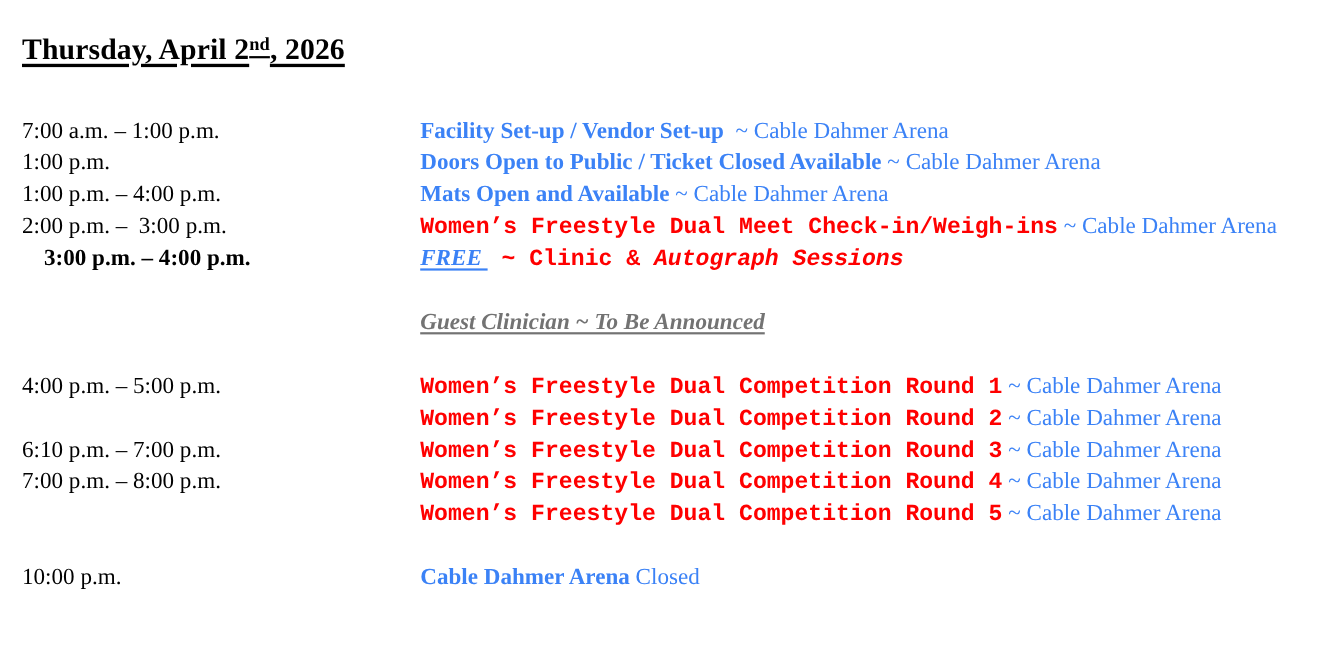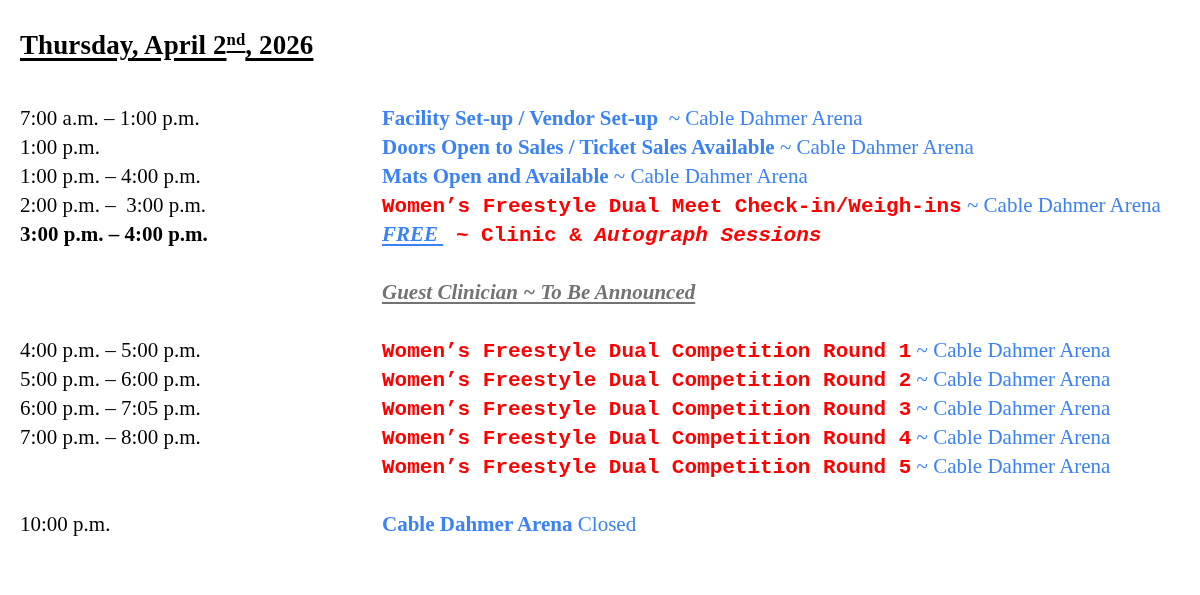--- a/index.html
+++ b/index.html
@@ -65,20 +65,21 @@
   .time {
     position: absolute;
     left: 20px;
     top: 0;
     font-size: 21px;
     line-height: 29px;
     white-space: pre;
   }
   .time.bold {
     font-weight: bold;
+    margin-left: 20px;
   }
   .event {
     position: absolute;
     left: 382px;
     top: 0;
     font-size: 21px;
     line-height: 29px;
     white-space: pre;
   }
 
@@ -103,21 +104,21 @@
 
   <div class="schedule">
 
     <div class="row">
       <span class="time">7:00 a.m. – 1:00 p.m.</span>
       <span class="event"><span class="b blk">Facility Set-up / Vendor Set-up </span><span class="tilde blk"> ~ </span><span class="n blk">Cable Dahmer Arena</span></span>
     </div>
 
     <div class="row">
       <span class="time">1:00 p.m.</span>
-      <span class="event"><span class="b blk">Doors Open to Sales / Ticket Sales Available</span><span class="tilde blk"> ~ </span><span class="n blk">Cable Dahmer Arena</span></span>
+      <span class="event"><span class="b blk">Doors Open to Public / Ticket Closed Available</span><span class="tilde blk"> ~ </span><span class="n blk">Cable Dahmer Arena</span></span>
     </div>
 
     <div class="row">
       <span class="time">1:00 p.m. – 4:00 p.m.</span>
       <span class="event"><span class="b blk">Mats Open and Available</span><span class="tilde blk"> ~ </span><span class="n blk">Cable Dahmer Arena</span></span>
     </div>
 
     <div class="row">
       <span class="time">2:00 p.m. –  3:00 p.m.</span>
       <span class="event"><span class="b red">Women’s Freestyle Dual Meet Check-in/Weigh-ins</span><span class="tilde blk"> ~ </span><span class="n blk">Cable Dahmer Arena</span></span>
@@ -135,26 +136,25 @@
     </div>
 
     <div class="row spacer"></div>
 
     <div class="row">
       <span class="time">4:00 p.m. – 5:00 p.m.</span>
       <span class="event"><span class="b red">Women’s Freestyle Dual Competition Round 1</span><span class="tilde blk"> ~ </span><span class="n blk">Cable Dahmer Arena</span></span>
     </div>
 
     <div class="row">
-      <span class="time">5:00 p.m. – 6:00 p.m.</span>
       <span class="event"><span class="b red">Women’s Freestyle Dual Competition Round 2</span><span class="tilde blk"> ~ </span><span class="n blk">Cable Dahmer Arena</span></span>
     </div>
 
     <div class="row">
-      <span class="time">6:00 p.m. – 7:05 p.m.</span>
+      <span class="time">6:10 p.m. – 7:00 p.m.</span>
       <span class="event"><span class="b red">Women’s Freestyle Dual Competition Round 3</span><span class="tilde blk"> ~ </span><span class="n blk">Cable Dahmer Arena</span></span>
     </div>
 
     <div class="row">
       <span class="time">7:00 p.m. – 8:00 p.m.</span>
       <span class="event"><span class="b red">Women’s Freestyle Dual Competition Round 4</span><span class="tilde blk"> ~ </span><span class="n blk">Cable Dahmer Arena</span></span>
     </div>
 
     <div class="row">
       <span class="event"><span class="b red">Women’s Freestyle Dual Competition Round 5</span><span class="tilde blk"> ~ </span><span class="n blk">Cable Dahmer Arena</span></span>

